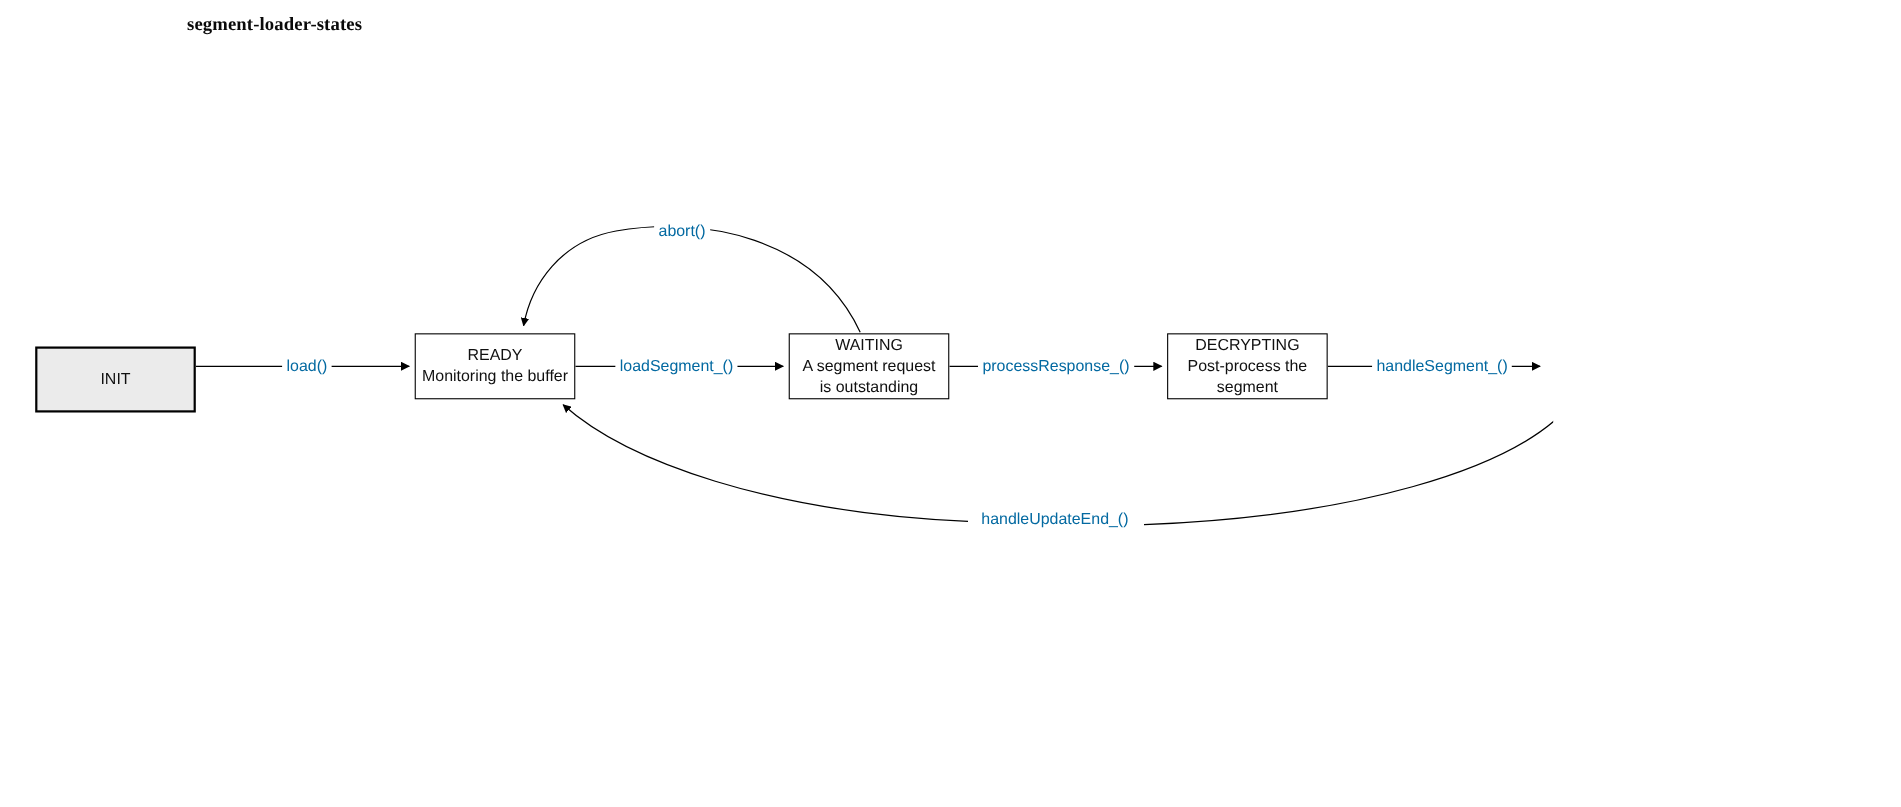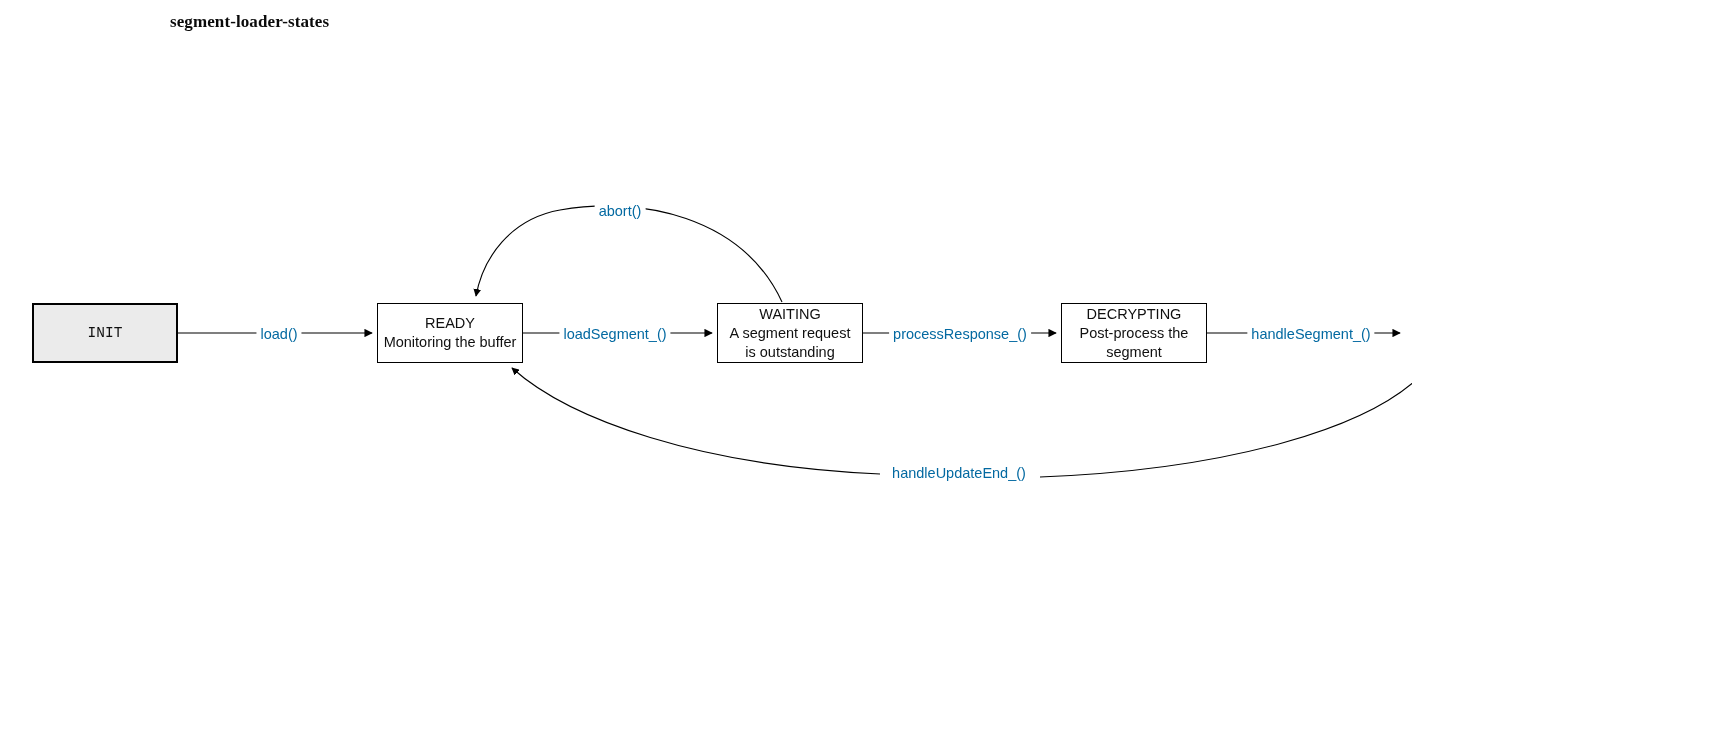--- a/index.html
+++ b/index.html
@@ -102,21 +102,21 @@
       <path d="M 782 302 C 742 216 640 196 560 210" fill="none" stroke="#000000" stroke-width="1.1"></path>
       <path d="M 560 210 C 510 219 483 258 476 296" fill="none" stroke="#000000" stroke-width="1.1" marker-end="url(#arrow)"></path>
     </g>
 
     <g>
       <path d="M 1432 363 C 1380 430 1220 470 1040 477" fill="none" stroke="#000000" stroke-width="1.1"></path>
       <path d="M 880 474 C 700 466 570 420 512 368" fill="none" stroke="#000000" stroke-width="1.1" marker-end="url(#arrow)"></path>
     </g>
   </svg>
 
-  <div class="node start" style="left:32px; top:303px;font-family:Liberation Mono, monospace;">
+  <div class="node start" style="left:32px; top:315px;">
     <span class="label-line">INIT</span>
   </div>
 
   <div class="node" style="left:377px; top:303px;">
     <span class="label-line">READY</span>
     <span class="label-line">Monitoring the buffer</span>
   </div>
 
   <div class="node" style="left:717px; top:303px;">
     <span class="label-line">WAITING</span>

